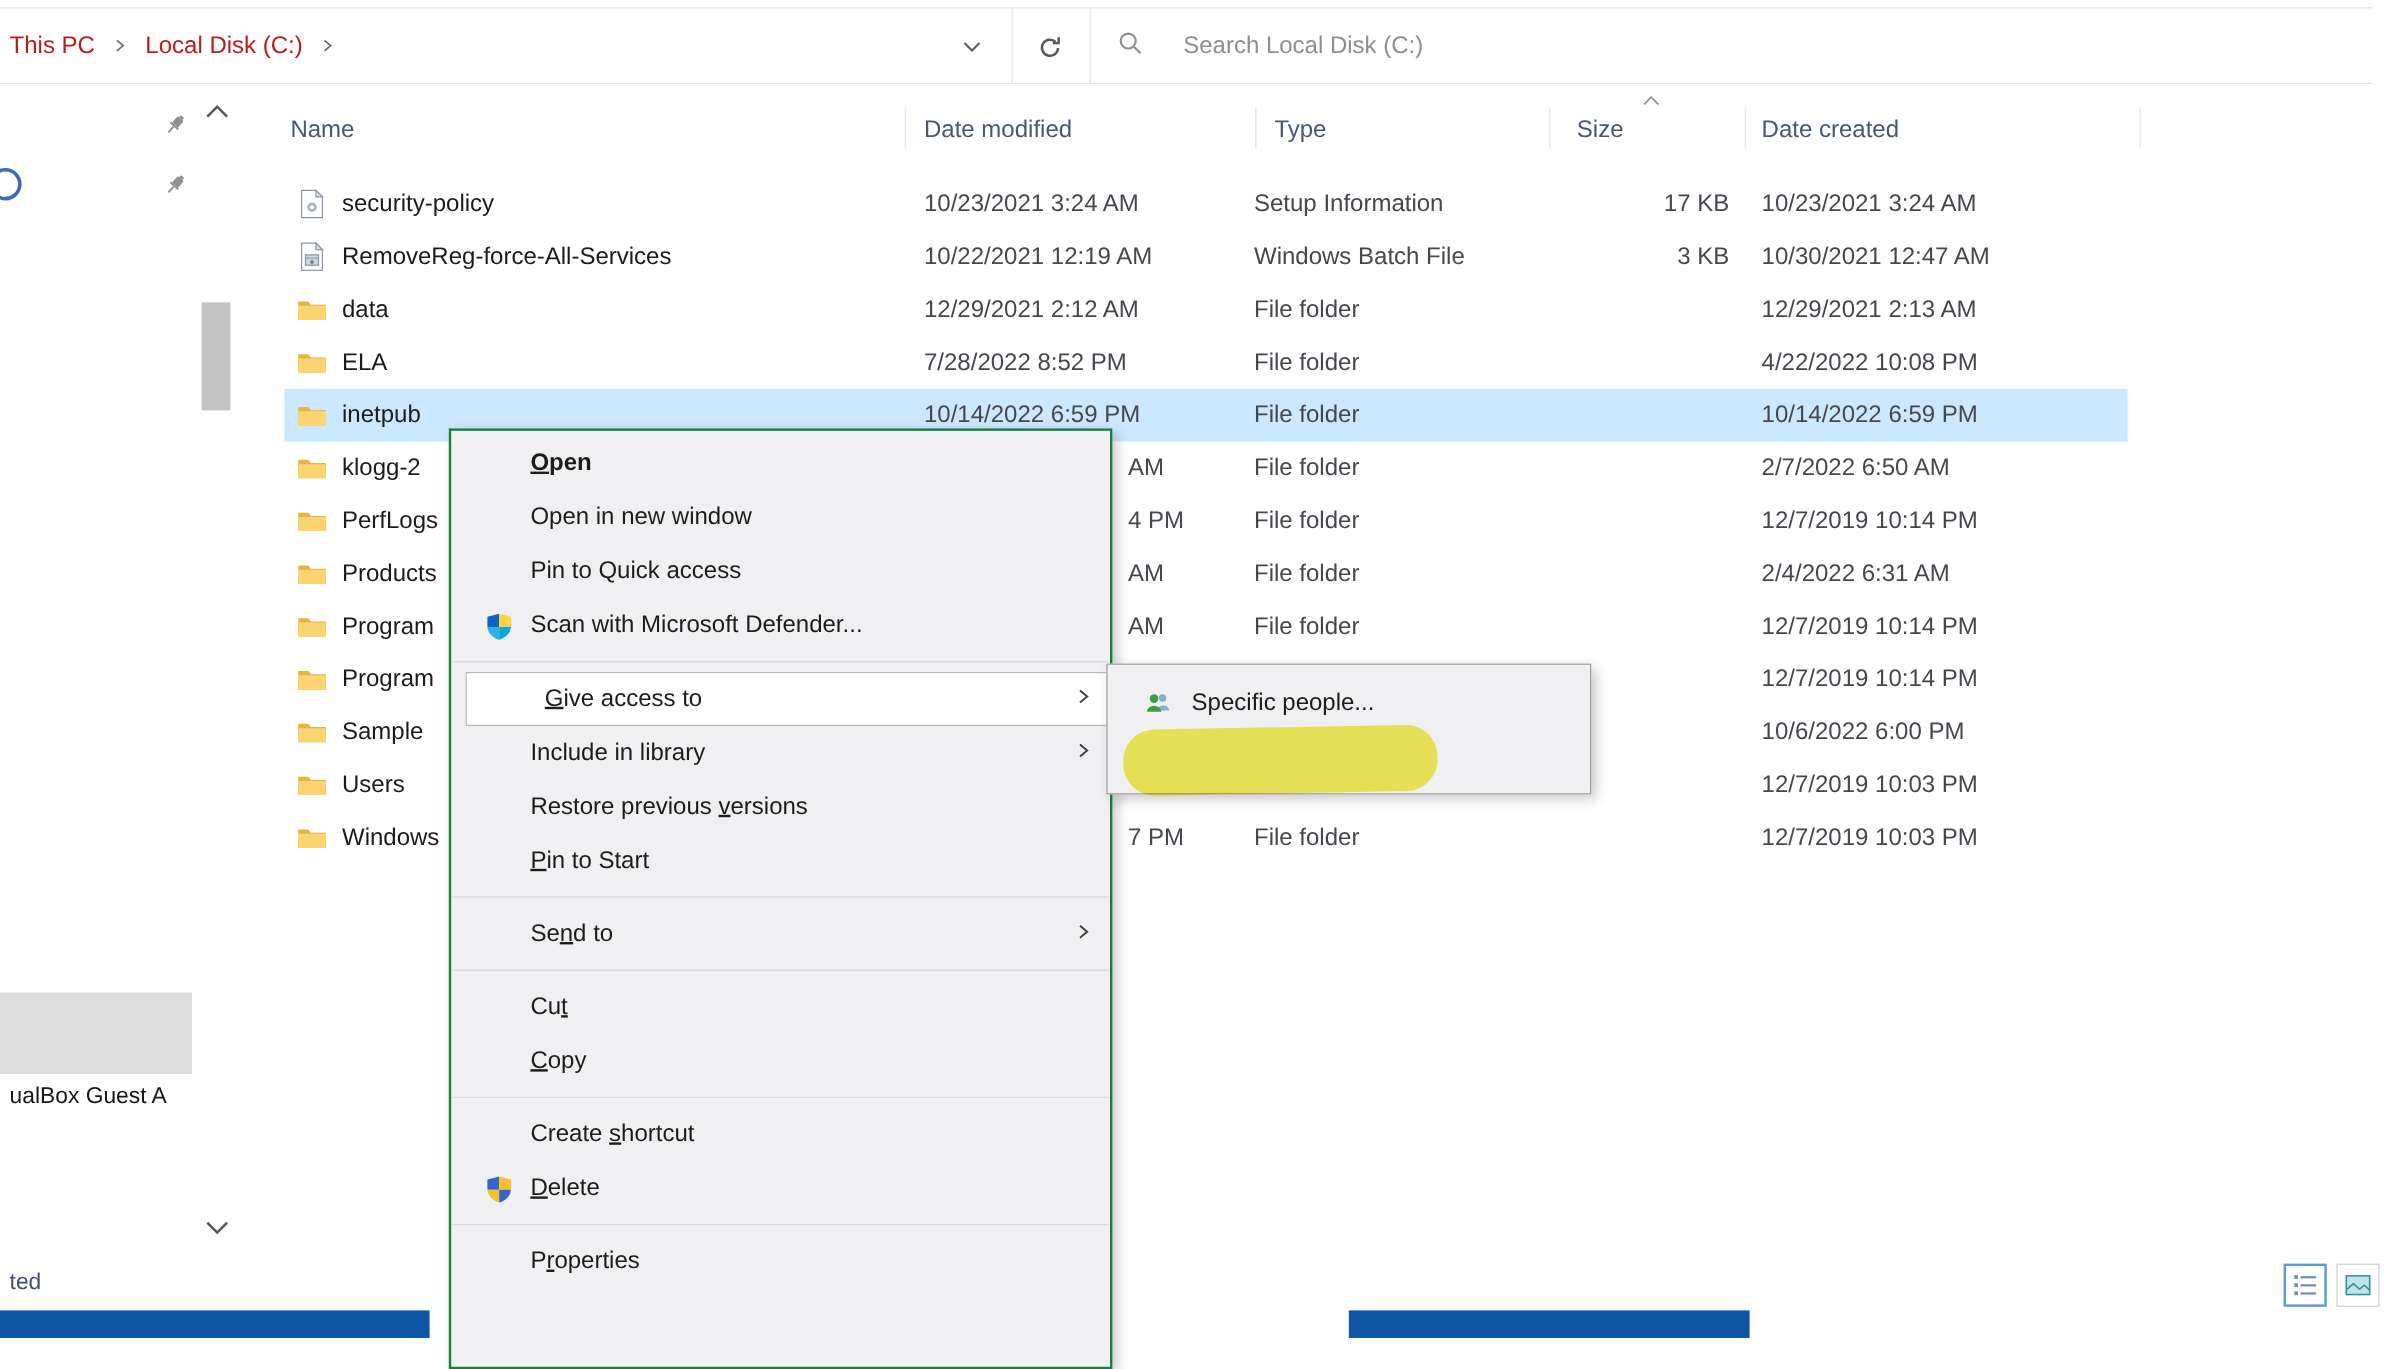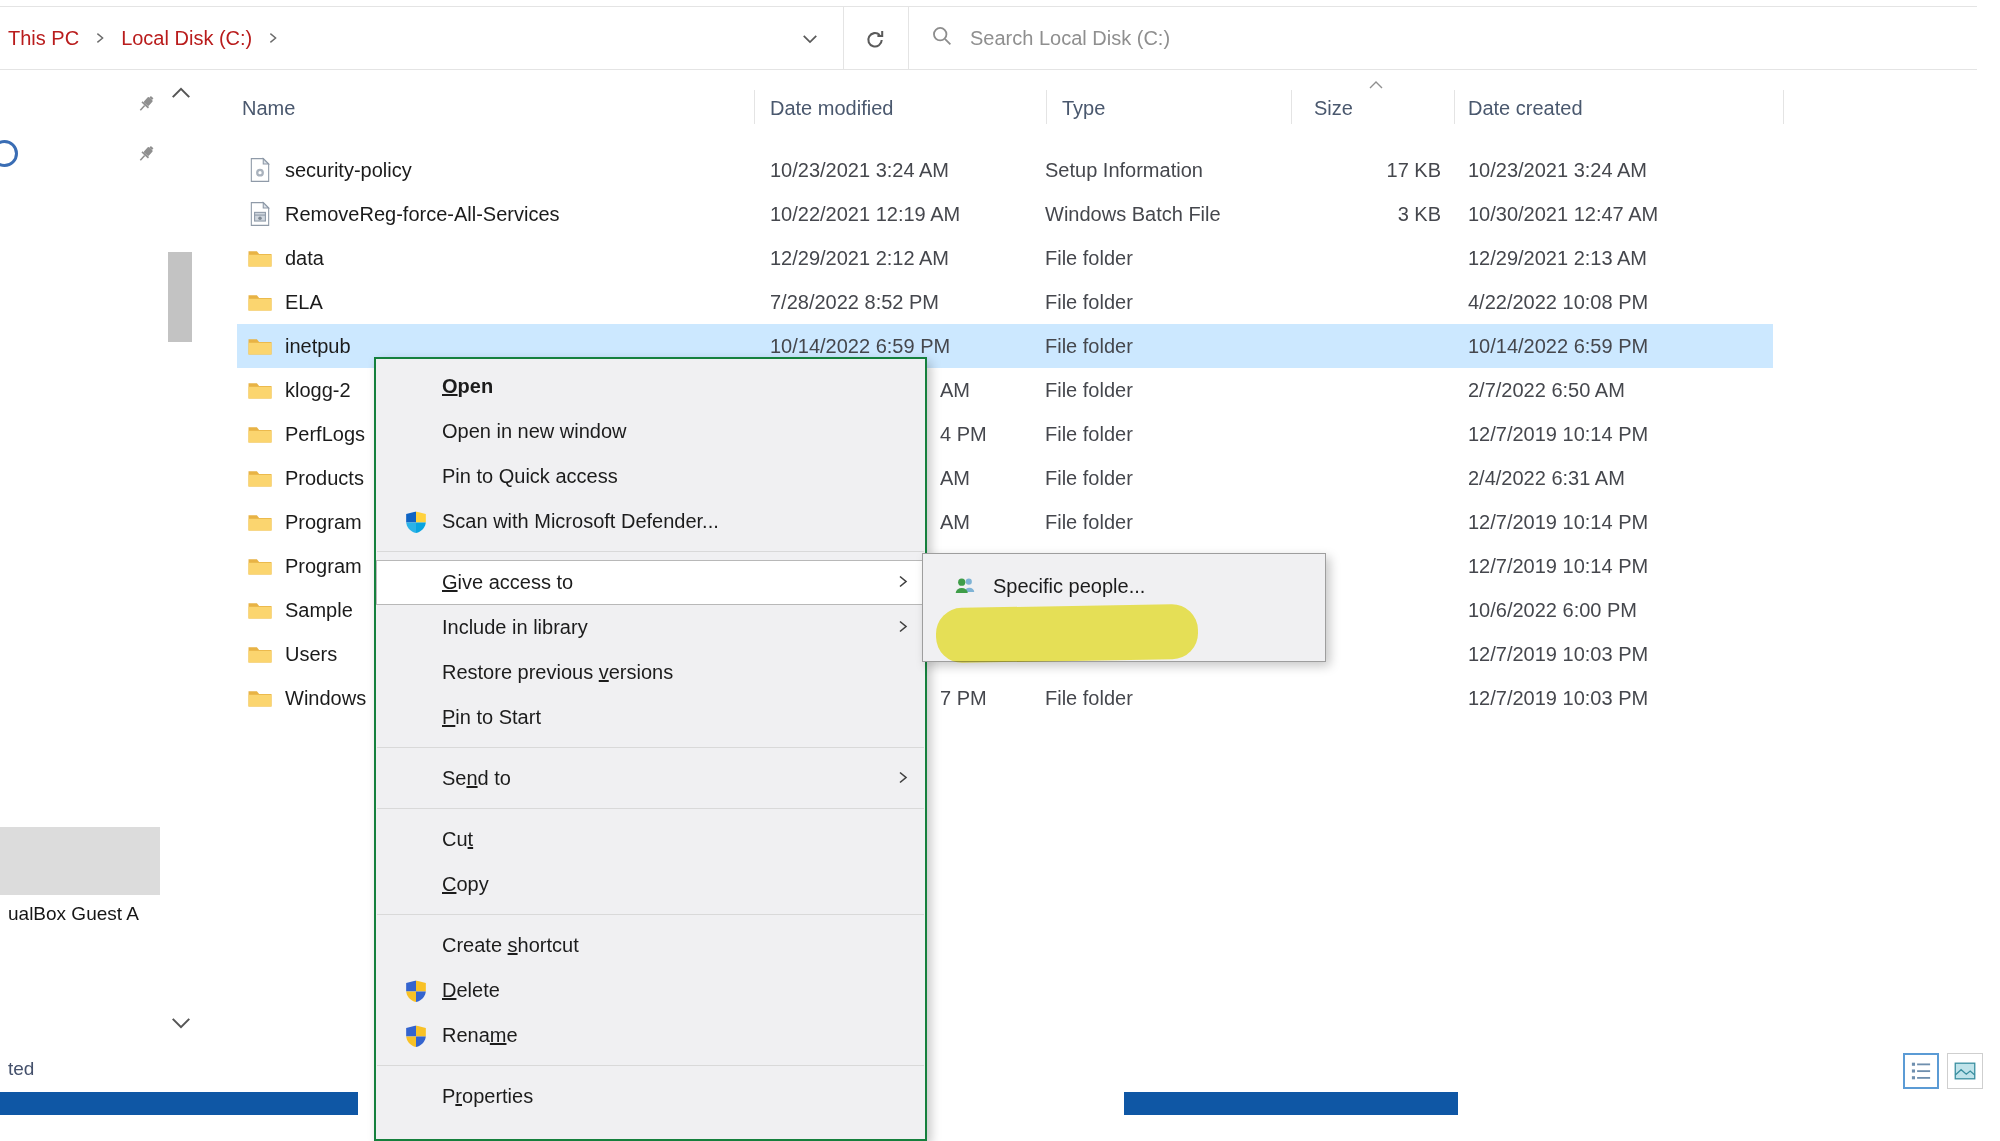--- a/index.html
+++ b/index.html
@@ -8,21 +8,21 @@
 
   
   .topbar { position:absolute; left:0; top:6px; width:1977px; height:64px; background:#fff;
             border-top:1px solid #e4e4e4; border-bottom:1px solid #e4e4e4; }
   .breadcrumb { position:absolute; left:8px; top:0; height:100%; display:flex; align-items:center; gap:14px;
                 font-size:20px; color:#b91c1c; }
   .crumb-chev svg, .dd-chev svg { display:block; }
   .dd-chev { position:absolute; left:800px; top:22px; }
   .v-sep { position:absolute; top:0; width:1px; height:100%; background:#e4e4e4; }
   .refresh-btn { position:absolute; left:860px; top:18px; width:30px; height:30px; display:flex; align-items:center; justify-content:center; }
-  .search-area { position:absolute; left:930px; top:0; height:100%; display:flex; align-items:center; gap:16px; width:1040px; }
+  .search-area { position:absolute; left:930px; top:0; height:100%; display:flex; align-items:center; gap:32px; width:1040px; }
   .search-area input { border:none; outline:none; font-size:20px; color:#222; width:900px; font-family:inherit; }
   .search-area input::placeholder { color:#8f8f8f; }
 
   
   .col-header { position:absolute; top:96px; font-size:20px; color:#4a586e; line-height:24px; white-space:nowrap; }
   .h-name{left:242px;} .h-mod{left:770px;} .h-type{left:1062px;} .h-size{left:1314px;} .h-created{left:1468px;}
   .h-sep { position:absolute; top:90px; width:1px; height:34px; background:#e4e4e4; }
   .sort-chev { position:absolute; left:1368px; top:76px; }
 
   
@@ -37,21 +37,21 @@
   .cell-size { width:163px; text-align:right; padding-right:12px; color:#45474d; white-space:nowrap; }
   .cell-created { width:319px; padding-left:15px; color:#45474d; white-space:nowrap; }
   .frag { display:inline-block; margin-left:170px; }
 
   
   .context-menu { position:absolute; left:374px; top:357px; width:553px; height:784px; background:#f0f0f2;
                   border:2px solid #15803d; padding-top:5px; z-index:5; box-shadow:4px 4px 10px rgba(0,0,0,.22); }
   .menu-item { height:45px; display:flex; align-items:center; position:relative; padding-left:66px;
                font-size:20px; color:#1c1c1c; white-space:nowrap; }
   .menu-item.bold { font-weight:bold; }
-  .menu-item.hovered { background:#fff; outline:1px solid #b8b8b8; outline-offset:-1px; }
+  .menu-item.hovered { background:#fff; outline:1px solid #b8b8b8; outline-offset:-1px;margin-left:12px; }
   .mi-icon { position:absolute; left:28px; width:24px; height:24px; }
   .mi-icon svg { width:24px; height:24px; display:block; }
   .mi-arrow { position:absolute; right:14px; top:50%; transform:translateY(-50%); }
   .menu-sep { height:1px; background:#d9d9d9; margin:7px 1px 8px 1px; }
   .u { text-decoration:underline; }
 
   
   .submenu { position:absolute; left:922px; top:553px; width:404px; height:109px; background:#f0f0f2;
              border:1px solid #9e9e9e; padding-top:9px; z-index:6; box-shadow:4px 4px 10px rgba(0,0,0,.22); }
   .submenu .menu-item { height:46px; padding-left:70px; }
@@ -454,38 +454,20 @@
             <g clip-path="url(#ic15)">
               <rect x="0" y="0" width="10" height="10.4" fill="#3464cf"></rect>
               <rect x="10" y="0" width="10" height="10.4" fill="#f8c126"></rect>
               <rect x="0" y="10.4" width="10" height="10" fill="#f8c126"></rect>
               <rect x="10" y="10.4" width="10" height="10" fill="#3464cf"></rect>
             </g>
           </svg>
         </span>
         <span><span class="u">D</span>elete</span>
       </div>
-      <div class="menu-item">
-        <span class="mi-icon">
-          <svg viewBox="0 0 20 20">
-            <defs>
-              <clipPath id="ic16">
-                <path d="M10 1.2 L18.2 3.3 V9.3 C18.2 14.6 14.7 17.8 10 19.2 C5.3 17.8 1.8 14.6 1.8 9.3 V3.3 Z"></path>
-              </clipPath>
-            </defs>
-            <g clip-path="url(#ic16)">
-              <rect x="0" y="0" width="10" height="10.4" fill="#3464cf"></rect>
-              <rect x="10" y="0" width="10" height="10.4" fill="#f8c126"></rect>
-              <rect x="0" y="10.4" width="10" height="10" fill="#f8c126"></rect>
-              <rect x="10" y="10.4" width="10" height="10" fill="#3464cf"></rect>
-            </g>
-          </svg>
-        </span>
-        <span>Rena<span class="u">m</span>e</span>
-      </div>
       <div class="menu-sep"></div>
       <div class="menu-item">
         <span>P<span class="u">r</span>operties</span>
       </div>
     </div>
 
   <div class="submenu">
     <div class="marker-highlight"></div>
       <div class="menu-item">
         <span class="mi-icon">

